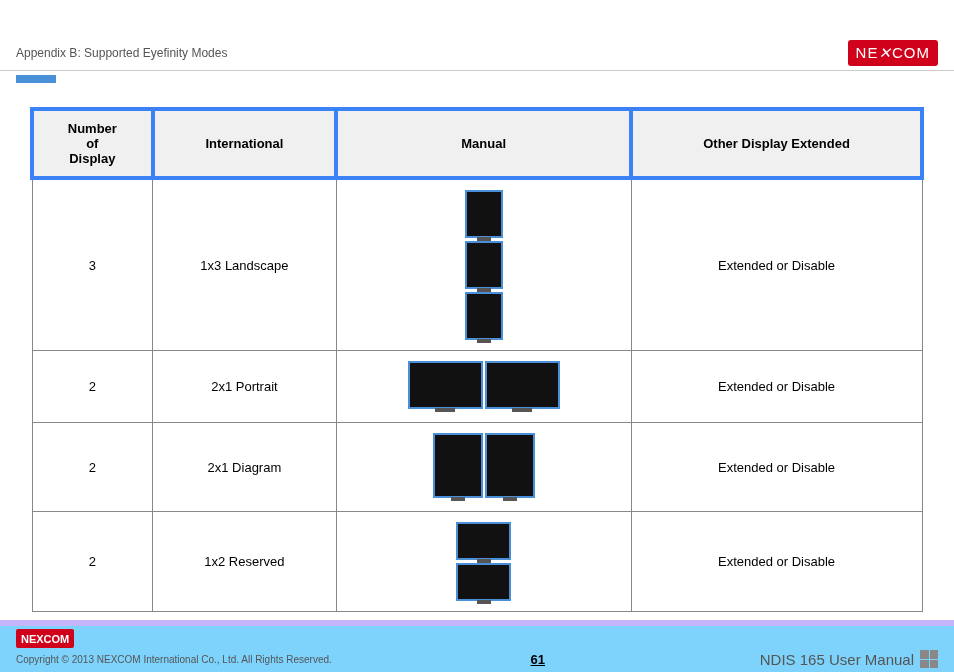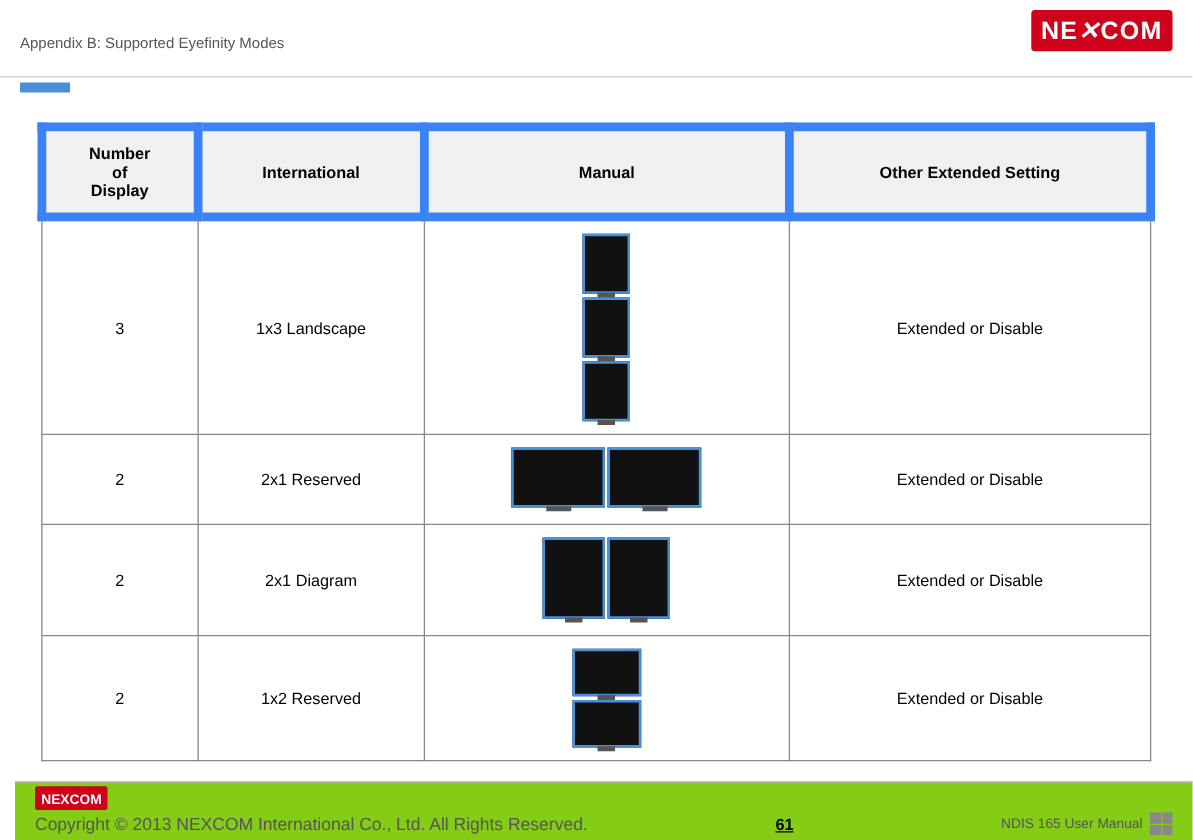--- a/index.html
+++ b/index.html
@@ -10,37 +10,38 @@
       font-size: 13px;
       background: #fff;
       color: #000;
       overflow: hidden;
     }
 
     
     .header {
       display: flex;
       justify-content: space-between;
-      align-items: flex-end;
-      padding: 8px 16px 20px 16px;
+      align-items: center;
+      padding: 8px 16px 4px 16px;
       border-bottom: 1px solid #ccc;
+      margin-top: 32px;
     }
     .header-title {
       font-size: 12px;
       color: #555;
     }
     .logo-box {
       background: #d0021b;
       padding: 4px 8px;
       border-radius: 3px;
     }
     .logo-text {
       color: #fff;
-      font-weight: bold;
-      font-size: 20px;
+      font-weight: normal;
+      font-size: 15px;
       letter-spacing: 1px;
     }
 
     
     .accent-bar {
       height: 8px;
       background: #4a90d9;
       width: 40px;
       margin: 4px 16px;
     }
@@ -51,21 +52,21 @@
     }
 
     
     .data-table {
       width: 100%;
       border-collapse: collapse;
       border: 1px solid #888;
     }
     .data-table th {
       background: #f0f0f0;
-      border: 7px solid #3b82f6;
+      border: 4px solid #3b82f6;
       padding: 10px 8px;
       text-align: center;
       font-size: 13px;
       font-weight: bold;
     }
     .data-table td {
       border: 1px solid #888;
       padding: 10px 8px;
       text-align: center;
       vertical-align: middle;
@@ -153,31 +154,31 @@
     }
 
     
     .landscape-1x2 {
       display: inline-flex;
       flex-direction: column;
       align-items: center;
       gap: 3px;
     }
     .footer-copyright {
-      font-size: 14px;
+      font-size: 10px;
       color: #555;
     }
 
     .footer-area {
       position: absolute;
       bottom: 0;
-      left: 12px;
+      left: 0;
       right: 0;
-      background: #84cc16;
-      border-top: 1px solid #c4b5fd;
+      background: #7dd3fc;
+      border-top: 6px solid #c4b5fd;
     }
     .footer-row1 {
       display: flex;
       align-items: center;
       padding: 3px 16px 1px;
       gap: 8px;
     }
     .footer-row2 {
       display: flex;
       align-items: center;
@@ -219,41 +220,41 @@
 
 <div class="accent-bar"></div>
 
 <div class="main">
   <table class="data-table">
     <thead>
       <tr>
         <th>Number<br>of<br>Display</th>
         <th>International</th>
         <th>Manual</th>
-        <th>Other Extended Setting</th>
+        <th>Other Display Extended</th>
       </tr>
     </thead>
     <tbody>
 
       <tr>
         <td>3</td>
         <td>1x3 Landscape</td>
         <td class="diagram-cell">
           <div class="portrait-3">
             <div class="monitor-v"></div>
             <div class="monitor-v"></div>
             <div class="monitor-v"></div>
           </div>
         </td>
         <td>Extended or Disable</td>
       </tr>
 
       <tr>
         <td>2</td>
-        <td>2x1 Reserved</td>
+        <td>2x1 Portrait</td>
         <td class="diagram-cell">
           <div class="landscape-2x1">
             <div class="monitor-h"></div>
             <div class="monitor-h"></div>
           </div>
         </td>
         <td>Extended or Disable</td>
       </tr>
 
       <tr>
@@ -286,21 +287,21 @@
 <div class="footer-area">
   <div class="footer-row1">
     <div class="footer-logo-img">
       <span class="footer-logo-text">NEXCOM</span>
     </div>
   </div>
   <div class="footer-row2">
     <span class="footer-copyright">Copyright © 2013 NEXCOM International Co., Ltd. All Rights Reserved.</span>
     <span style="font-size:13px;font-weight:bold;text-decoration:underline;">61</span>
     <div style="display:flex;align-items:center;gap:6px;">
-      <span style="font-size:11px;color:#555;padding-left:16px;">NDIS 165 User Manual</span>
+      <span style="font-size:15px;color:#555;padding-left:16px;">NDIS 165 User Manual</span>
       <div class="footer-icon-grid">
         <div class="footer-icon-cell"></div>
         <div class="footer-icon-cell"></div>
         <div class="footer-icon-cell"></div>
         <div class="footer-icon-cell"></div>
       </div>
     </div>
   </div>
 </div>
 

